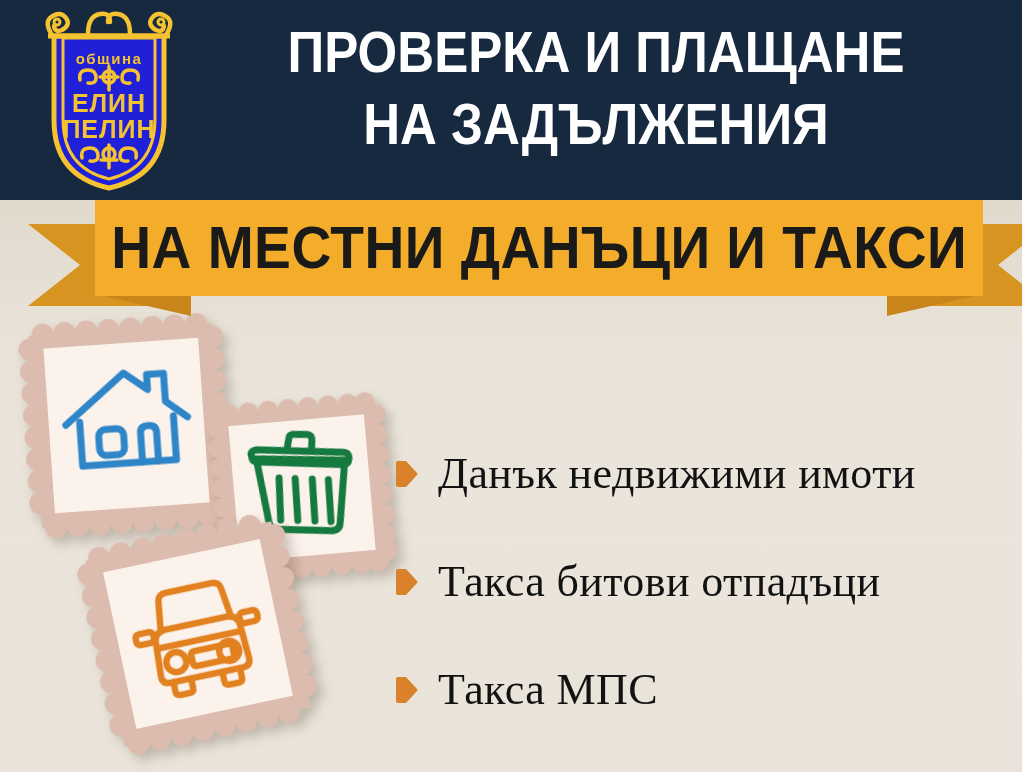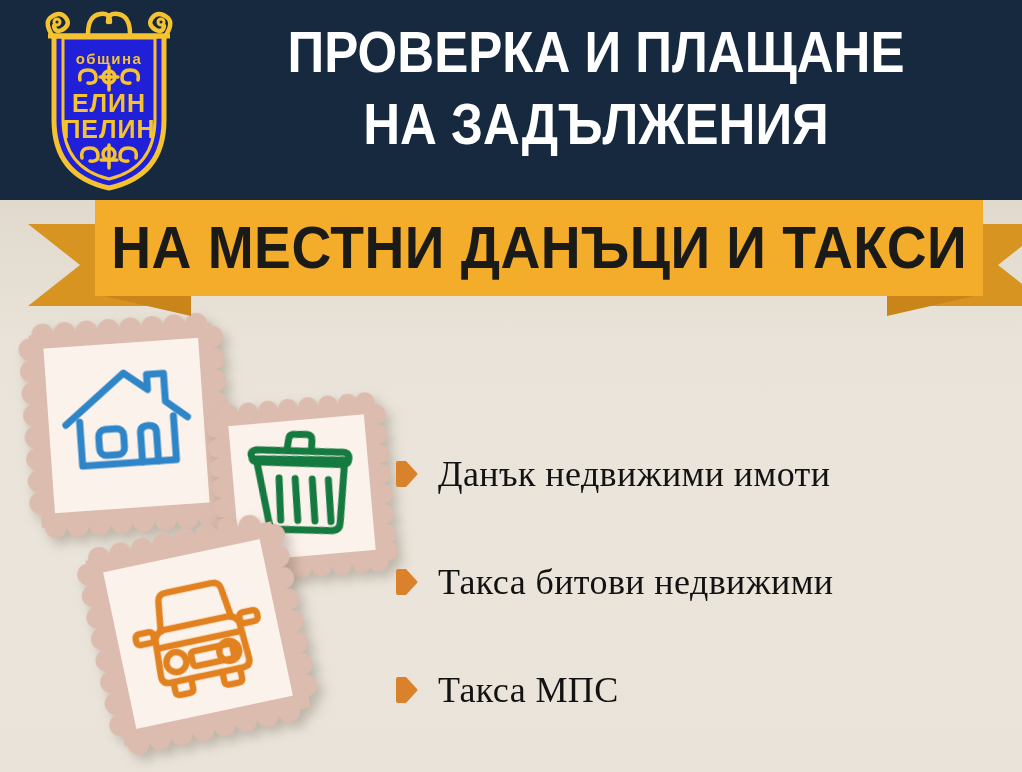--- a/index.html
+++ b/index.html
@@ -143,21 +143,21 @@
   }
   .bullet-marker {
     width: 22px;
     height: 26px;
     margin-right: 20px;
     flex: none;
   }
   .bullet-label {
     color: #121212;
     font-family: "Liberation Serif", "DejaVu Serif", serif;
-    font-size: 36px;
+    font-size: 44px;
     line-height: 52px;
     letter-spacing: 0.4px;
     white-space: nowrap;
   }
 </style>
 </head>
 <body>
 
 <div id="poster">
 
@@ -397,21 +397,21 @@
       </span>
       <span class="bullet-label">Данък недвижими имоти</span>
     </div>
 
     <div class="bullet-row">
       <span class="bullet-marker">
         <svg width="22" height="26" viewBox="0 0 22 26">
           <path d="M0 2 Q0 0 2 0 L10 0 L21 12 Q22 13 21 14 L10 26 L2 26 Q0 26 0 24 Z" fill="#d9822b"></path>
         </svg>
       </span>
-      <span class="bullet-label">Такса битови недвижими</span>
+      <span class="bullet-label">Такса битови отпадъци</span>
     </div>
 
     <div class="bullet-row">
       <span class="bullet-marker">
         <svg width="22" height="26" viewBox="0 0 22 26">
           <path d="M0 2 Q0 0 2 0 L10 0 L21 12 Q22 13 21 14 L10 26 L2 26 Q0 26 0 24 Z" fill="#d9822b"></path>
         </svg>
       </span>
       <span class="bullet-label">Такса МПС</span>
     </div>

